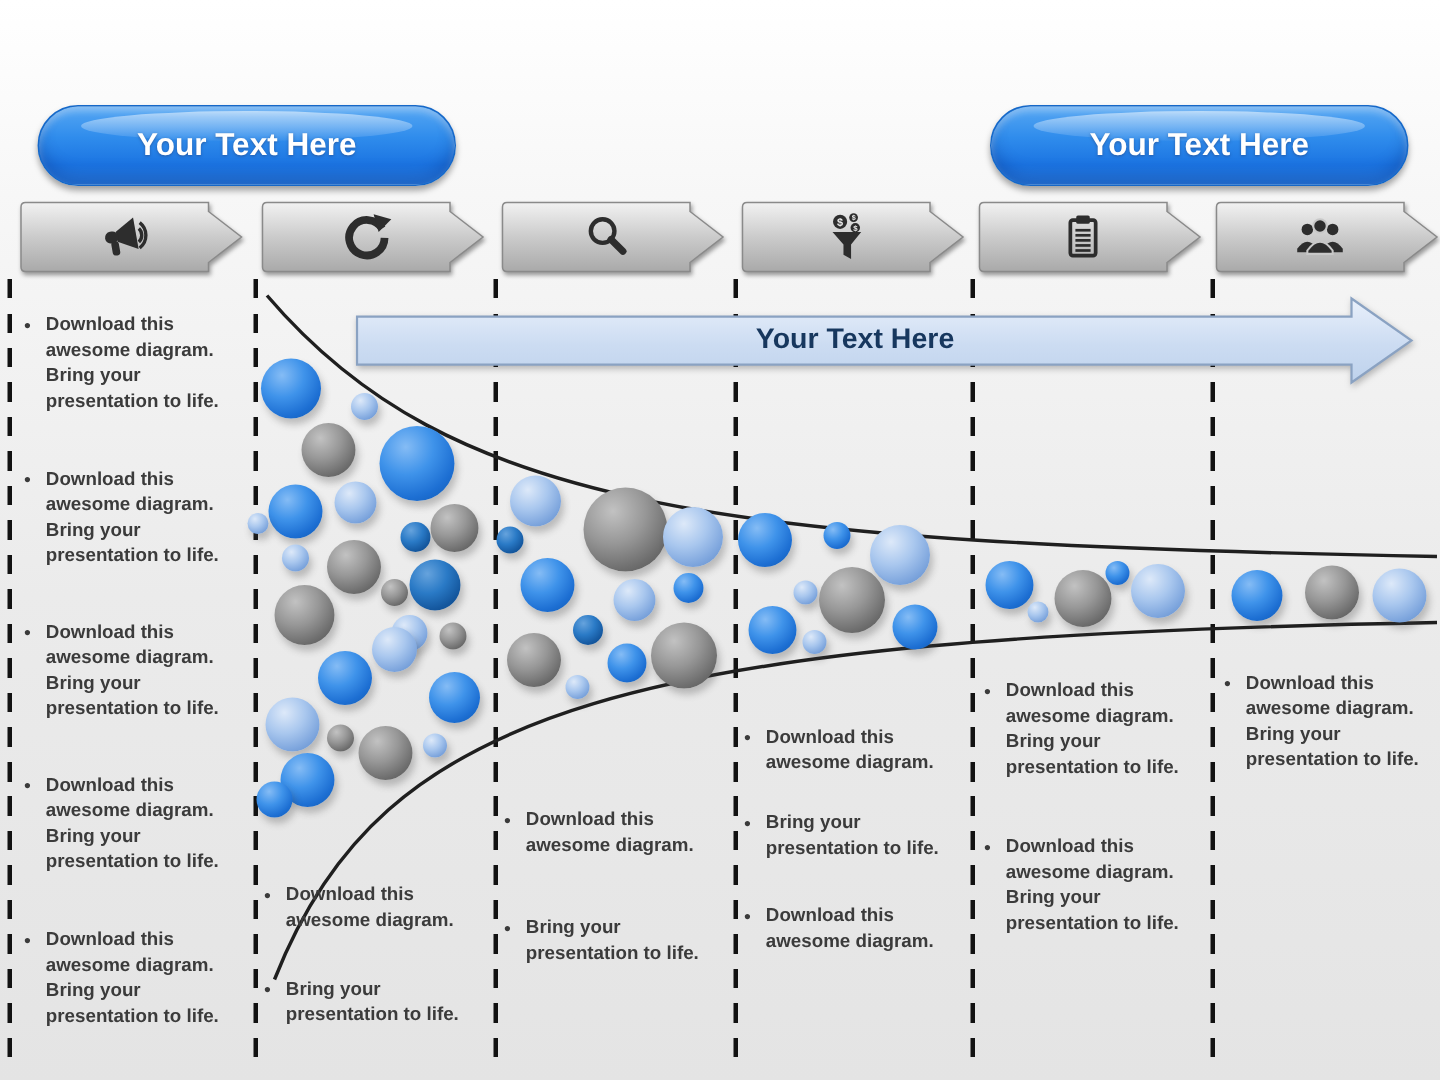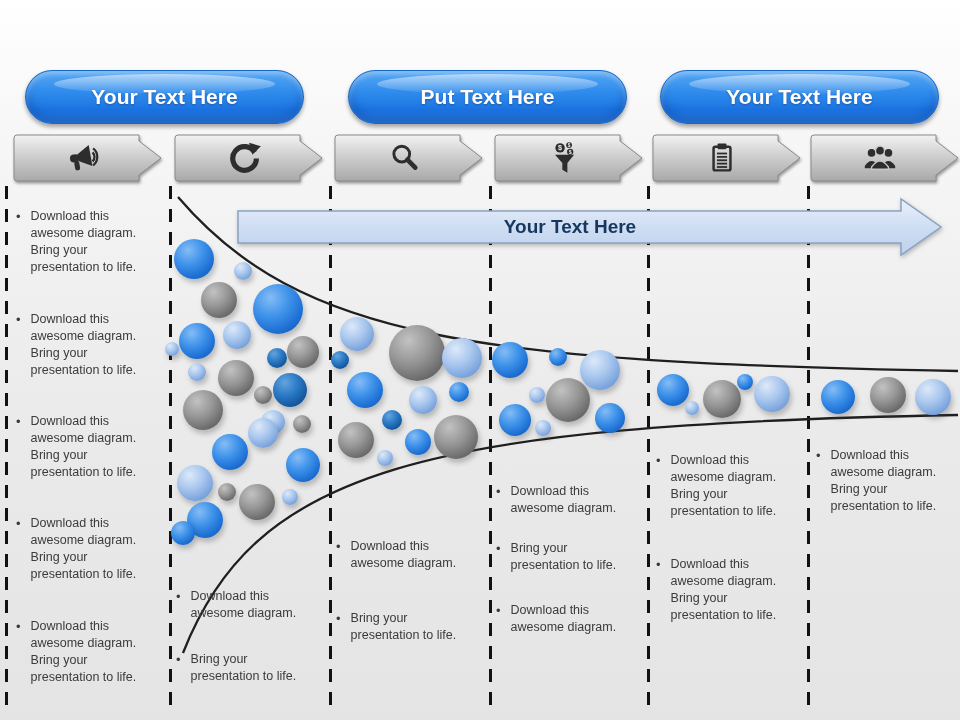--- a/index.html
+++ b/index.html
@@ -45,21 +45,21 @@
     display:flex;align-items:center;justify-content:center;
     font-size:19px;font-weight:bold;color:#17375e;letter-spacing:0px;
   }
   .bubble{position:absolute;border-radius:50%;box-shadow:2px 4px 5px rgba(70,70,70,.30);}
   .bubble.b{background:radial-gradient(circle at 35% 28%,#85bcf5 0%,#3f93ea 38%,#1d6fd3 70%,#0f57ad 100%);}
   .bubble.d{background:radial-gradient(circle at 35% 28%,#66a3dd 0%,#2a7ac6 40%,#15589f 72%,#0b4382 100%);}
   .bubble.l{background:radial-gradient(circle at 35% 28%,#dde9f9 0%,#a9c7ee 40%,#7da5dd 72%,#5c88c4 100%);}
   .bubble.g{background:radial-gradient(circle at 35% 28%,#c2c2c2 0%,#979797 40%,#6e6e6e 72%,#4d4d4d 100%);}
   .tblock{position:absolute;display:flex;gap:10px;color:#3b3b3b;}
   .tblock .bullet{font-size:13px;line-height:17px;}
-  .tblock .tline{font-size:12.5px;line-height:17px;white-space:nowrap;}
+  .tblock .tline{font-size:12.5px;line-height:17px;white-space:nowrap;font-weight:bold;}
 </style>
 </head>
 <body>
 
 <div id="slide">
 
   <svg id="defs-svg" aria-hidden="true">
     <defs>
       <linearGradient id="tabGrad" x1="0" y1="0" x2="0" y2="1">
         <stop offset="0" stop-color="#f2f2f2"></stop>
@@ -125,23 +125,20 @@
           <circle cx="16" cy="9.5" r="4" stroke="#c8c8c8" stroke-width="1.2"></circle>
           <path d="M8.5 24 Q16 13.5 23.5 24 L23.5 26 L8.5 26 Z" stroke="#c8c8c8" stroke-width="1.2"></path>
         </g>
       </symbol>
     </defs>
   </svg>
 
 
   <div class="pill-button" style="left:25px;width:277px;">
     <span class="pill-label">Your Text Here</span>
-  </div>
-  <div class="pill-button" style="left:348px;width:277px;">
-    <span class="pill-label">Put Text Here</span>
   </div>
   <div class="pill-button" style="left:660px;width:277px;">
     <span class="pill-label">Your Text Here</span>
   </div>
 
   <div id="tab-row">
       <div class="tab" style="left: 13px;">
         <svg class="tab-shape" viewBox="0 0 150 48" preserveAspectRatio="none">
           <path d="M4 1 H126 V7 L148 24 L126 41 V47 H4 Q1 47 1 44 V4 Q1 1 4 1 Z" fill="url(#tabGrad)" stroke="#8a8a8a" stroke-width="1"></path>
         </svg>

